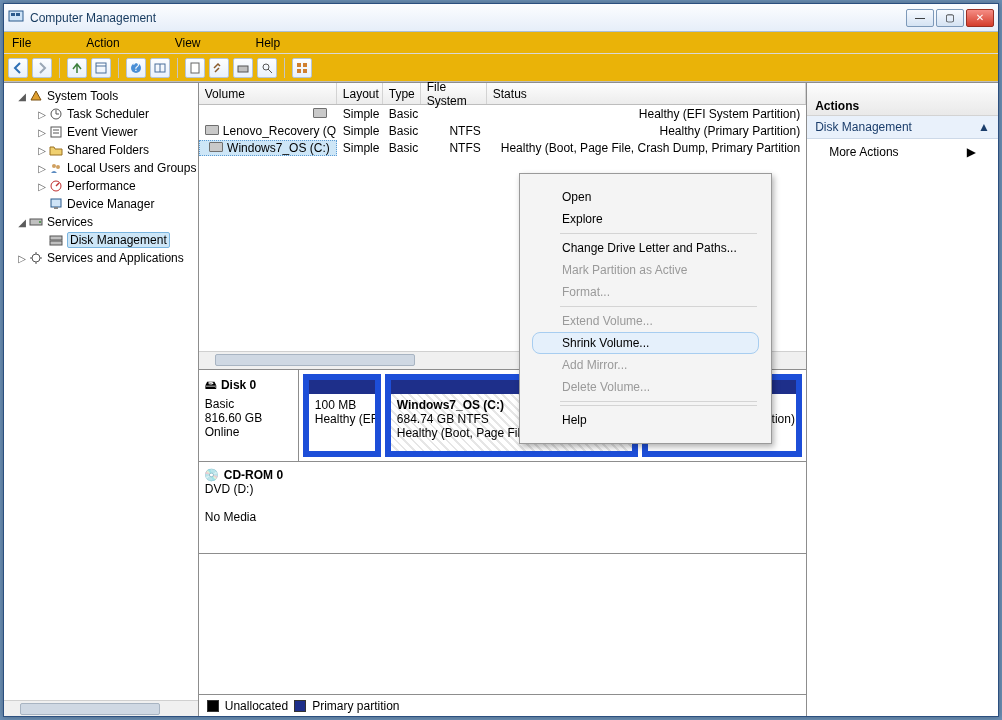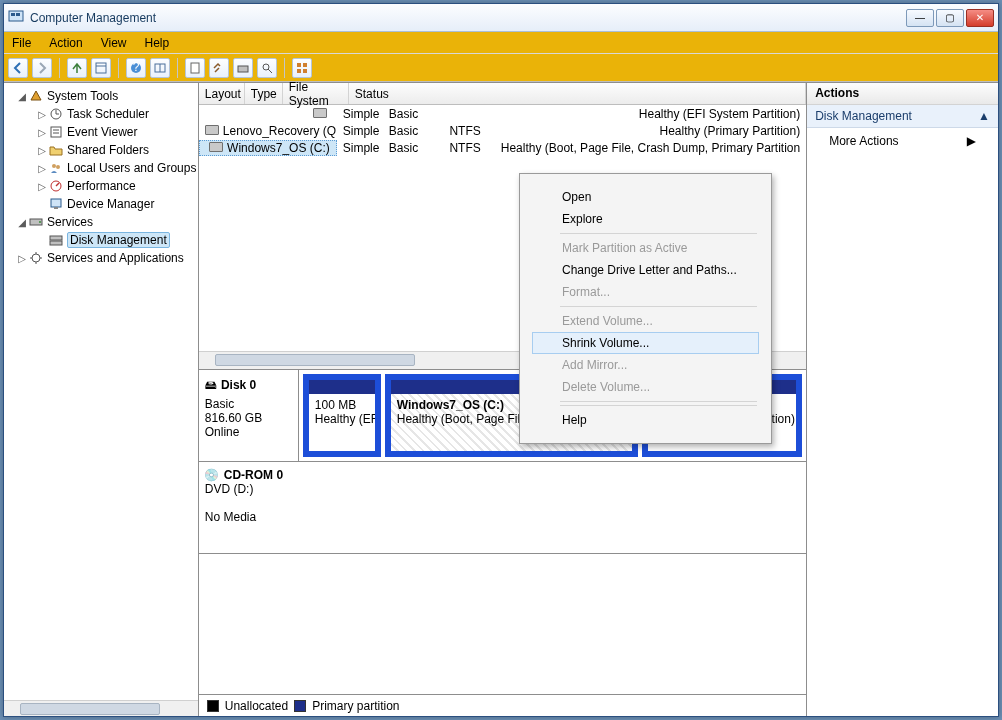--- a/index.html
+++ b/index.html
@@ -4,21 +4,21 @@
 <style>
 * { box-sizing: border-box; margin: 0; padding: 0; font-family: "Segoe UI", Tahoma, sans-serif; font-size: 12px; }
 body { background: #6b8fb5; width: 1002px; height: 720px; overflow: hidden; }
 .window { position: absolute; left: 3px; top: 3px; width: 996px; height: 714px; background: #eab308; border: 1px solid #2b4f7f; box-shadow: 0 0 6px rgba(0,0,0,.3); display: flex; flex-direction: column; }
 .titlebar { height: 28px; background: linear-gradient(#fcfdff,#e6eef9); border-bottom: 1px solid #aabfd6; display: flex; align-items: center; padding: 0 4px; }
 .titlebar .appicon svg { width:16px; height:16px; }
 .titlebar .title { margin-left: 6px; flex: 1; color: #15395e; }
 .winbtns { display: flex; }
 .winbtn { width: 28px; height: 18px; border: 1px solid #7d99b9; margin-left: 2px; background: linear-gradient(#f7faff,#d5e3f3); border-radius: 2px; display:flex; align-items:center; justify-content:center; font-size:10px; }
 .winbtn.close { background: linear-gradient(#f58d85,#d43c2a); border-color:#9a2e22; color:#fff; }
-.menubar { height: 22px; display: flex; align-items: center; border-bottom: 1px solid #d8d8d8; padding-left: 8px; }
+.menubar { height: 22px; display: flex; align-items: center; border-bottom: 1px solid #d8d8d8; padding-left: 8px; gap: 37px; }
 .menubar span { margin-right: 18px; cursor: default; }
 .toolbar { height: 28px; border-bottom: 1px solid #bfbfbf; display: flex; align-items: center; padding-left: 4px; gap:4px; }
 .tbtn { width:20px; height:20px; border:1px solid #b5c5d8; background:linear-gradient(#fdfeff,#e9f1fb); border-radius:2px; display:flex; align-items:center; justify-content:center; }
 .tbtn svg { width:14px; height:14px; }
 .tsep { width:1px; height:20px; background:#c5c5c5; margin:0 3px; }
 .body { flex:1; display:flex; border-top:1px solid #8d8d8d; }
 .leftpane { width:196px; border-right:1px solid #8d8d8d; overflow:hidden; background:#fff; position:relative; }
 .tree { padding:4px 0 0 0; }
 .treerow { display:flex; align-items:center; height:18px; padding-left:4px; white-space:nowrap; cursor:default; }
 .treerow .expander { width:12px; text-align:center; color:#5b5b5b; font-size:10px; }
@@ -42,27 +42,27 @@
 .diskhdr .dicon { font-size:12px; margin-right:4px; }
 .diskparts { flex:1; display:flex; padding:4px; gap:4px; }
 .part { border:6px solid #1d4ed8; display:flex; flex-direction:column; }
 .part .pbar { height:14px; background:#1e2f8a; }
 .part .pbody { flex:1; padding:4px 6px; font-size:11px; overflow:hidden; white-space:nowrap; }
 .part .pname { font-weight:bold; }
 .part.hatched .pbody { background: repeating-linear-gradient(45deg,#fff,#fff 4px,#e6e6e6 4px,#e6e6e6 6px); }
 .legend { height:22px; border-top:1px solid #8d8d8d; display:flex; align-items:center; padding-left:8px; gap:6px; }
 .legend .sw { width:12px; height:12px; display:inline-block; border:1px solid #333; }
 .rightpane { width:192px; background:#fff; }
-.rightpane .rhdr { height:22px; background:linear-gradient(#fdfdfd,#e9e9e9); border-bottom:1px solid #d3d3d3; padding:3px 8px; font-weight:bold; }
+.rightpane .rhdr { height:22px; background:linear-gradient(#fdfdfd,#e9e9e9); border-bottom:1px solid #d3d3d3; padding:16px 8px; font-weight:bold; }
 .rightpane .rsec { background:#e9f1fb; border-bottom:1px solid #cdd9e8; padding:4px 8px; display:flex; justify-content:space-between; align-items:center; color:#1a3d6b; }
 .rightpane .ritem { padding:6px 22px; display:flex; justify-content:space-between; align-items:center; }
 .ctxmenu { position:absolute; left:519px; top:173px; width:253px; background:#f4f4f4; border:1px solid #9a9a9a; box-shadow:2px 3px 6px rgba(0,0,0,.3); padding:12px; }
 .ctxmenu .ci { height:22px; display:flex; align-items:center; padding-left:30px; cursor:default; }
 .ctxmenu .ci.disabled { color:#9a9a9a; }
-.ctxmenu .ci.hover { background:#e5f0fb; border:1px solid #a7cdf0; border-radius:0; padding-left:29px; }
+.ctxmenu .ci.hover { background:#e5f0fb; border:1px solid #a7cdf0; border-radius:8px; padding-left:29px; }
 .ctxmenu .sep { height:1px; background:#d4d4d4; margin:3px 2px 3px 28px; }
 .driveicon { width:14px; height:10px; background:#c9c9c9; border:1px solid #6f6f6f; border-radius:1px; display:inline-block; margin-right:4px; }
 </style>
 </head>
 <body>
 
 <div class="window">
   <div class="titlebar">
     <span class="appicon"><svg viewBox="0 0 16 16">
           <rect x="1" y="3" width="14" height="10" fill="#cfe4f7" stroke="#2b5a8c"></rect>
@@ -256,20 +256,21 @@
             <span class="label">Services and Applications</span>
           </div>
       </div>
       <div class="hscroll">
           <div class="thumb" style="left:16px; width:140px"></div>
         </div>
     </div>
 
     <div class="centerpane">
       <div class="volheader">
+        <div class="col" style="width:138px">Volume</div>
         <div class="col" style="width:46px">Layout</div>
         <div class="col" style="width:38px">Type</div>
         <div class="col" style="width:66px">File System</div>
         <div class="col" style="flex:1">Status</div>
       </div>
       <div class="vollist">
         <div class="volrow">
           <div class="cell" style="width:138px"><span class="driveicon"></span><span></span></div>
           <div class="cell" style="width:46px">Simple</div>
           <div class="cell" style="width:38px">Basic</div>
@@ -308,20 +309,21 @@
               <div class="pbar"></div>
               <div class="pbody">
                   <div>100 MB</div>
                   <div>Healthy (EFI</div>
                 </div>
             </div>
             <div class="part hatched" style="flex:1">
               <div class="pbar"></div>
               <div class="pbody">
                   <div class="pname">Windows7_OS  (C:)</div>
+                  <div>684.74 GB NTFS</div>
                   <div>Healthy (Boot, Page File, Crash Dump, Prir</div>
                 </div>
             </div>
             <div class="part" style="width:160px">
               <div class="pbar"></div>
               <div class="pbody">
                   <div>&nbsp;</div>
                   <div>Healthy (Primary Partition)</div>
                 </div>
             </div>
@@ -358,22 +360,22 @@
           <span>▶</span>
         </div>
     </div>
   </div>
 </div>
 
 <div class="ctxmenu">
   <div class="ci">Open</div>
   <div class="ci">Explore</div>
   <div class="sep"></div>
+  <div class="ci">Change Drive Letter and Paths...</div>
   <div class="ci disabled">Mark Partition as Active</div>
-  <div class="ci">Change Drive Letter and Paths...</div>
   <div class="ci disabled">Format...</div>
   <div class="sep"></div>
   <div class="ci disabled">Extend Volume...</div>
   <div class="ci hover">Shrink Volume...</div>
   <div class="ci disabled">Add Mirror...</div>
   <div class="ci disabled">Delete Volume...</div>
   <div class="sep"></div>
   <div class="sep"></div>
   <div class="ci">Help</div>
 </div>

